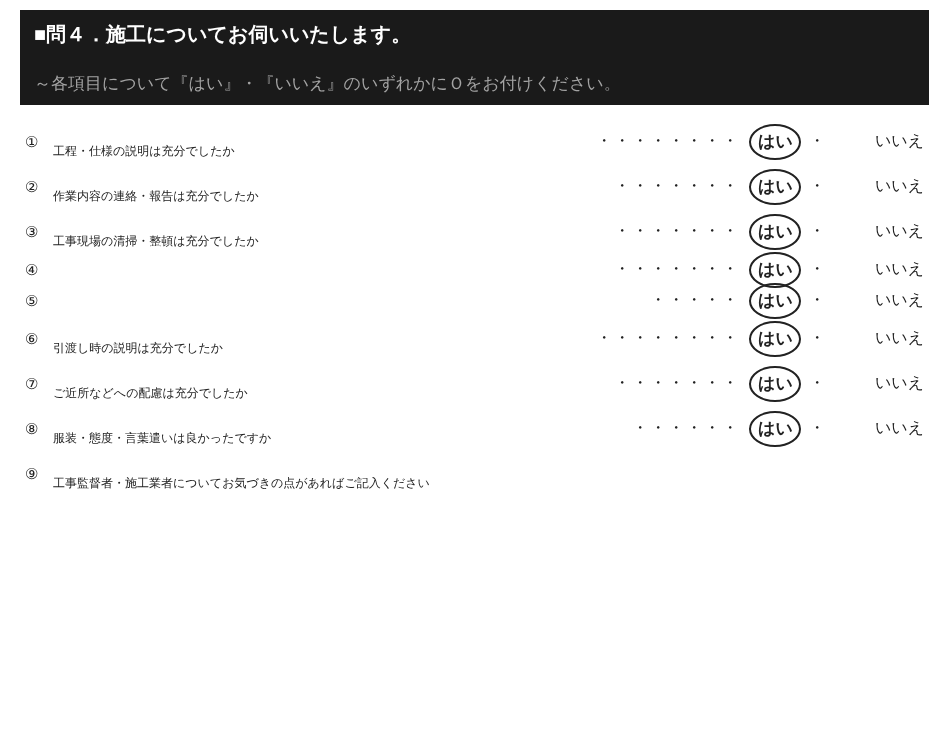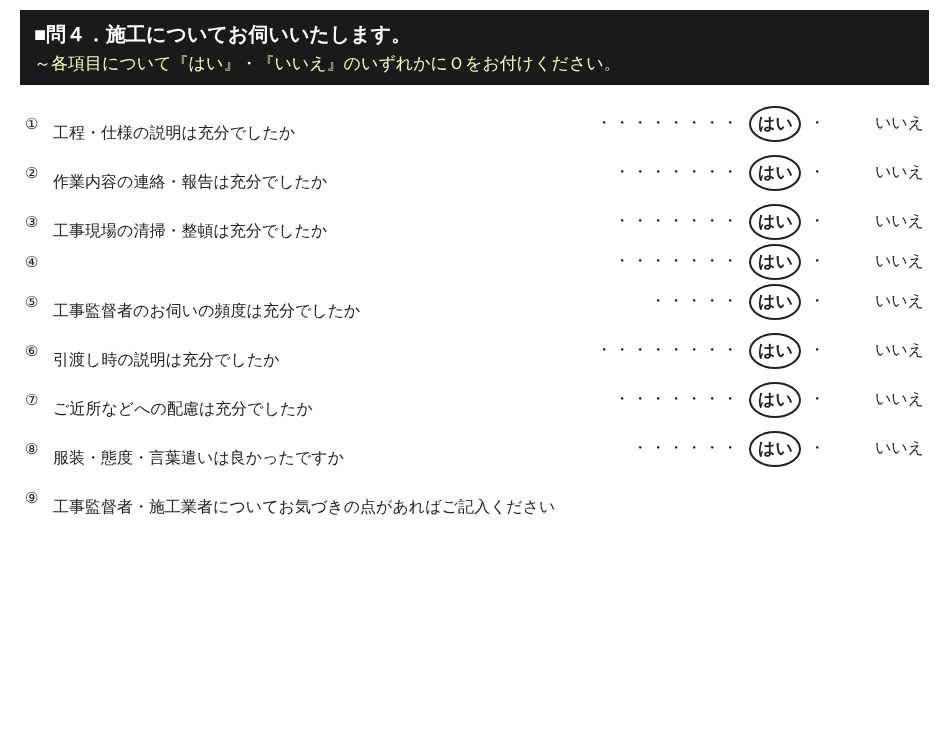--- a/index.html
+++ b/index.html
@@ -32,21 +32,22 @@
     }
 
     .header-title {
       font-size: 20px;
       font-weight: bold;
       color: #fff;
     }
 
     .header-subtitle {
       font-size: 17px;
-      color: #fef9c3;
+      color: #a3a3a3;
+      margin-top: 20px;
     }
 
     .questions-list {
       list-style: none;
       padding: 0 5px;
     }
 
     .question-item {
       display: flex;
       align-items: center;
@@ -57,21 +58,21 @@
 
     .question-number {
       min-width: 28px;
       font-size: 15px;
       color: #222;
     }
 
     .question-text {
       flex: 1;
       color: #222;
-      font-size: 16px;
+      font-size: 12px;
       margin-top: 20px;
     }
 
     .dots {
       flex: 1;
       display: flex;
       align-items: center;
       justify-content: flex-end;
       padding: 0 8px;
       font-size: 16px;
@@ -212,21 +213,20 @@
           <span class="circle-drawn"></span>
           <span class="hai-text">はい</span>
         </span>
         <span class="separator">・</span>
         <span class="iie-text">いいえ</span>
       </span>
     </li>
 
     <li class="question-item">
       <span class="question-number">⑤</span>
-      <span class="question-text">工事監督者のお伺いの頻度は充分でしたか</span>
       <span class="dots">・・・・・</span>
       <span class="answer-area">
         <span class="hai-circle">
           <span class="circle-drawn"></span>
           <span class="hai-text">はい</span>
         </span>
         <span class="separator">・</span>
         <span class="iie-text">いいえ</span>
       </span>
     </li>

